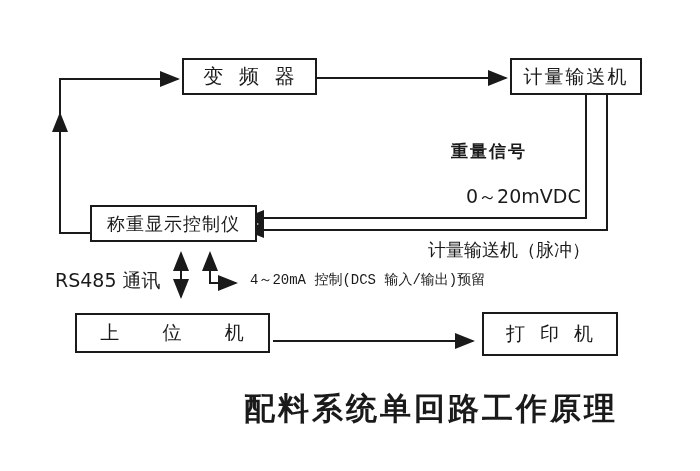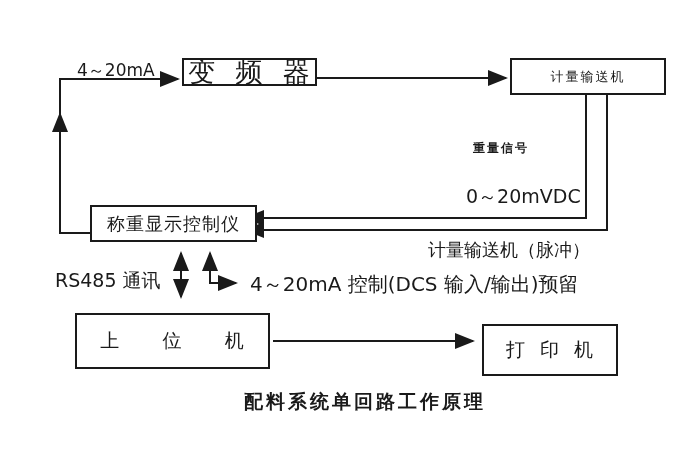--- a/index.html
+++ b/index.html
@@ -8,33 +8,33 @@
     font-family:"DejaVu Sans","Liberation Sans",sans-serif;
     color:#1a1a1a;overflow:hidden;
   }
   .wires{position:absolute;left:0;top:0;z-index:0;}
   .box{
     position:absolute;z-index:1;box-sizing:border-box;
     border:2px solid #1a1a1a;background:#ffffff;
     display:flex;align-items:center;justify-content:center;
     white-space:pre;letter-spacing:1px;
   }
-  .box-inverter  {left:182px;top:58px;width:135px;height:28px;font-size:27px;}
-  .box-conveyor  {left:510px;top:58px;width:156px;height:37px;font-size:13px;letter-spacing:2px;}
+  .box-inverter  {left:182px;top:58px;width:135px;height:37px;font-size:20px;}
+  .box-conveyor  {left:510px;top:58px;width:132px;height:37px;font-size:19px;letter-spacing:2px;}
   .box-controller{left:90px; top:205px;width:167px;height:37px;font-size:18px;}
-  .box-host      {left:75px; top:313px;width:195px;height:56px;font-size:19px;}
-  .box-printer   {left:482px;top:324px;width:136px;height:52px;font-size:19px;}
+  .box-host      {left:75px; top:313px;width:195px;height:40px;font-size:19px;}
+  .box-printer   {left:482px;top:312px;width:136px;height:44px;font-size:19px;}
   .lbl{position:absolute;z-index:2;white-space:pre;line-height:1.1;}
   .lbl-loop-current {left:77px; top:61px; font-size:17px;}
-  .lbl-weight       {left:473px;top:142px;font-size:12px;font-weight:600;letter-spacing:2px;}
+  .lbl-weight       {left:451px;top:142px;font-size:17px;font-weight:600;letter-spacing:2px;}
   .lbl-weight-range {left:466px;top:186px;font-size:19px;text-align:right;}
   .lbl-speed        {left:428px;top:240px;font-size:18px;}
   .lbl-rs485        {left:55px; top:270px;font-size:19px;}
-  .lbl-dcs          {left:250px;top:273px;font-size:20px;}
-  .lbl-caption      {left:244px;top:391px;font-size:19px;font-weight:600;letter-spacing:3px;}
+  .lbl-dcs          {left:250px;top:273px;font-size:14px;font-family:Liberation Mono, monospace;}
+  .lbl-caption      {left:244px;top:391px;font-size:31px;font-weight:600;letter-spacing:3px;}
 </style>
 </head>
 <body>
 
 <div class="canvas">
 
   <svg class="wires" width="700" height="471" viewBox="0 0 700 471">
     <defs>
       <marker id="arr" viewBox="0 0 10 8" refX="9" refY="4" markerWidth="10" markerHeight="8" orient="auto-start-reverse">
         <path d="M0,0 L10,4 L0,8 z" fill="#1a1a1a"></path>
@@ -60,21 +60,20 @@
   <div class="box box-inverter">变  频  器</div>
 
   <div class="box box-conveyor">计量输送机</div>
 
   <div class="box box-controller">称重显示控制仪</div>
 
   <div class="box box-host">上      位      机</div>
 
   <div class="box box-printer">打  印  机</div>
 
-  <span class="lbl lbl-loop-current">4～20mA</span>
 
   <span class="lbl lbl-weight">重量信号</span>
 
   <span class="lbl lbl-weight-range">0～20mVDC</span>
 
   <span class="lbl lbl-speed">计量输送机（脉冲）</span>
 
   <span class="lbl lbl-rs485">RS485 通讯</span>
 
   <span class="lbl lbl-dcs">4～20mA 控制(DCS 输入/输出)预留</span>

